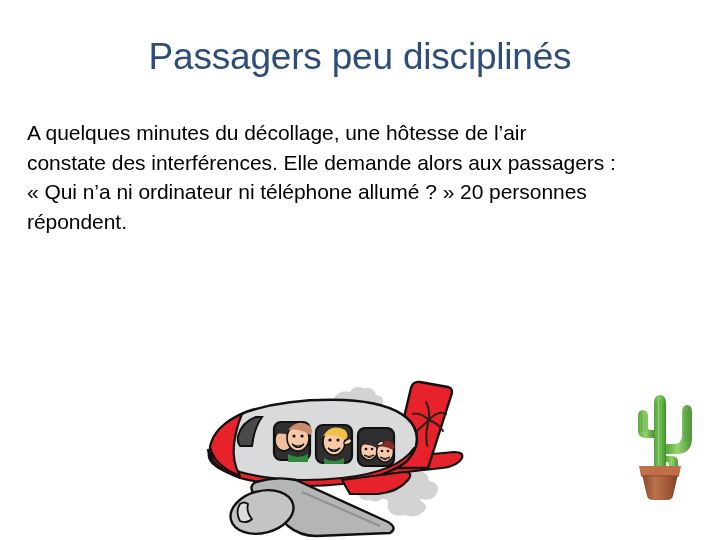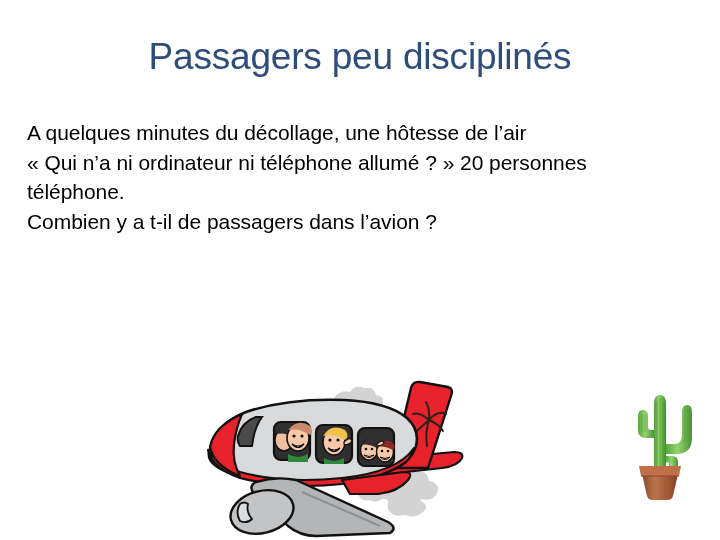--- a/index.html
+++ b/index.html
@@ -70,23 +70,23 @@
 </style>
 </head>
 <body>
 
 <div id="slide">
 
   <div id="slide-title">Passagers peu disciplinés</div>
 
   <div id="body-text">
     <div class="line">A quelques minutes du décollage, une hôtesse de l’air</div>
+    <div class="line">constate des interférences. Elle demande alors aux passagers :</div>
     <div class="line">« Qui n’a ni ordinateur ni téléphone allumé ? » 20 personnes</div>
-    <div class="line">téléphone.</div>
-    <div class="line">Combien y a t-il de passagers dans l’avion ?</div>
+    <div class="line">répondent.</div>
   </div>
 
   <div id="plane-illustration">
     <svg viewBox="0 0 284 164" width="284" height="164" xmlns="http://www.w3.org/2000/svg">
       <g stroke="none" fill="#D3D3D3">
 
         <path d="M142 22 q6 -9 16 -6 q5 -8 14 -4 q10 -2 12 7 q9 1 7 9 q-3 7 -12 5 q-6 6 -14 2 q-9 5 -15 -2 q-10 1 -8 -11 z"></path>
         <path d="M150 34 q5 -6 12 -3 q7 -4 12 2 q7 4 2 9 q-6 6 -14 3 q-10 2 -12 -5 z"></path>
 
         <path d="M188 108 q7 -12 19 -7 q6 -10 17 -5 q12 -2 13 9 q12 2 8 12 q-4 9 -16 6 q-8 8 -17 2 q-11 7 -18 -2 q-12 1 -6 -15 z"></path>

